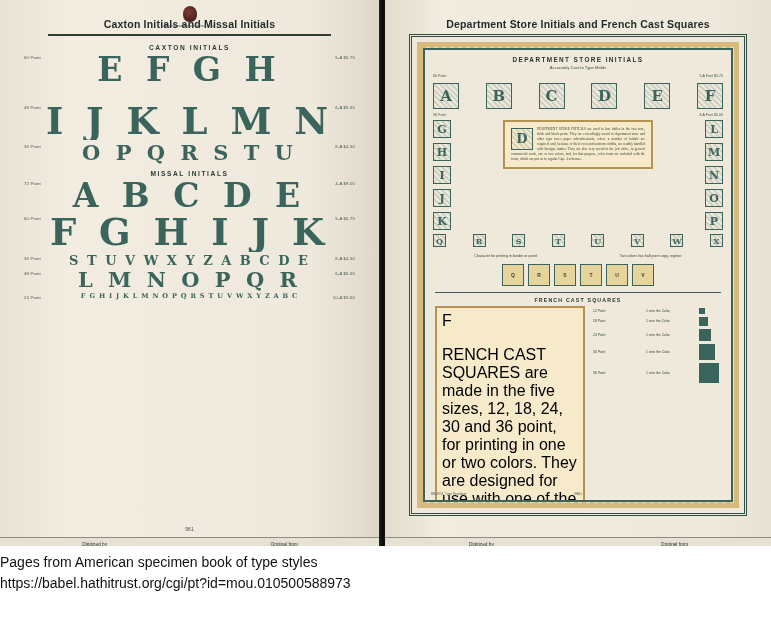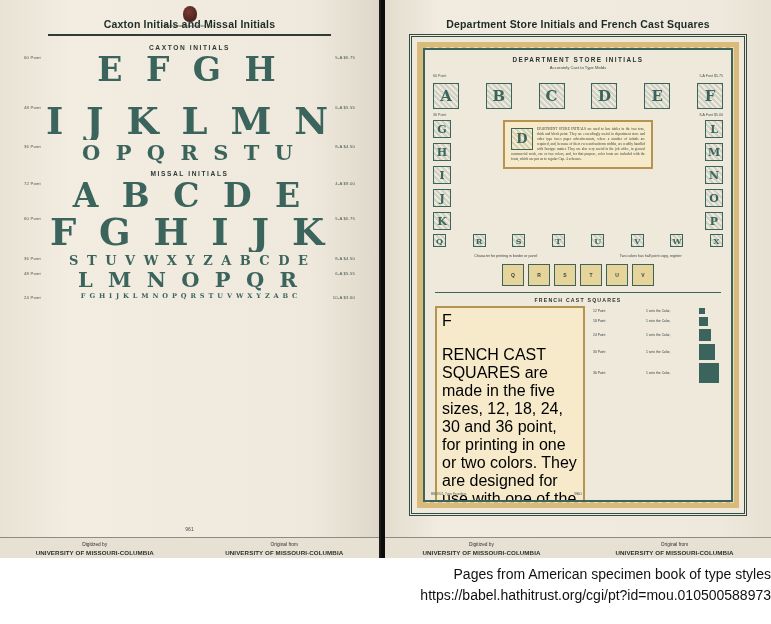--- a/index.html
+++ b/index.html
@@ -340,25 +340,25 @@
     padding: 3px 0 5px 0;
     font-size: 5px;
     color: #2d2f2c;
     line-height: 1.5;
   }
   .fb-cell .lbl { display: block; font-size: 4.8px; }
   .fb-cell .org { display: block; font-weight: bold; font-size: 6.2px; letter-spacing: 0.1px; }
   .caption {
     position: absolute;
     left: 0;
-    bottom: 4px;
+    bottom: 16px;
     width: 771px;
     height: 62px;
     background: #ffffff;
-    text-align: right;
+    text-align: left;
     box-sizing: border-box;
     padding-top: 6px;
   }
   .caption .line {
     font-size: 14px;
     color: #111111;
     line-height: 1.5;
   }
 </style>
 </head>

